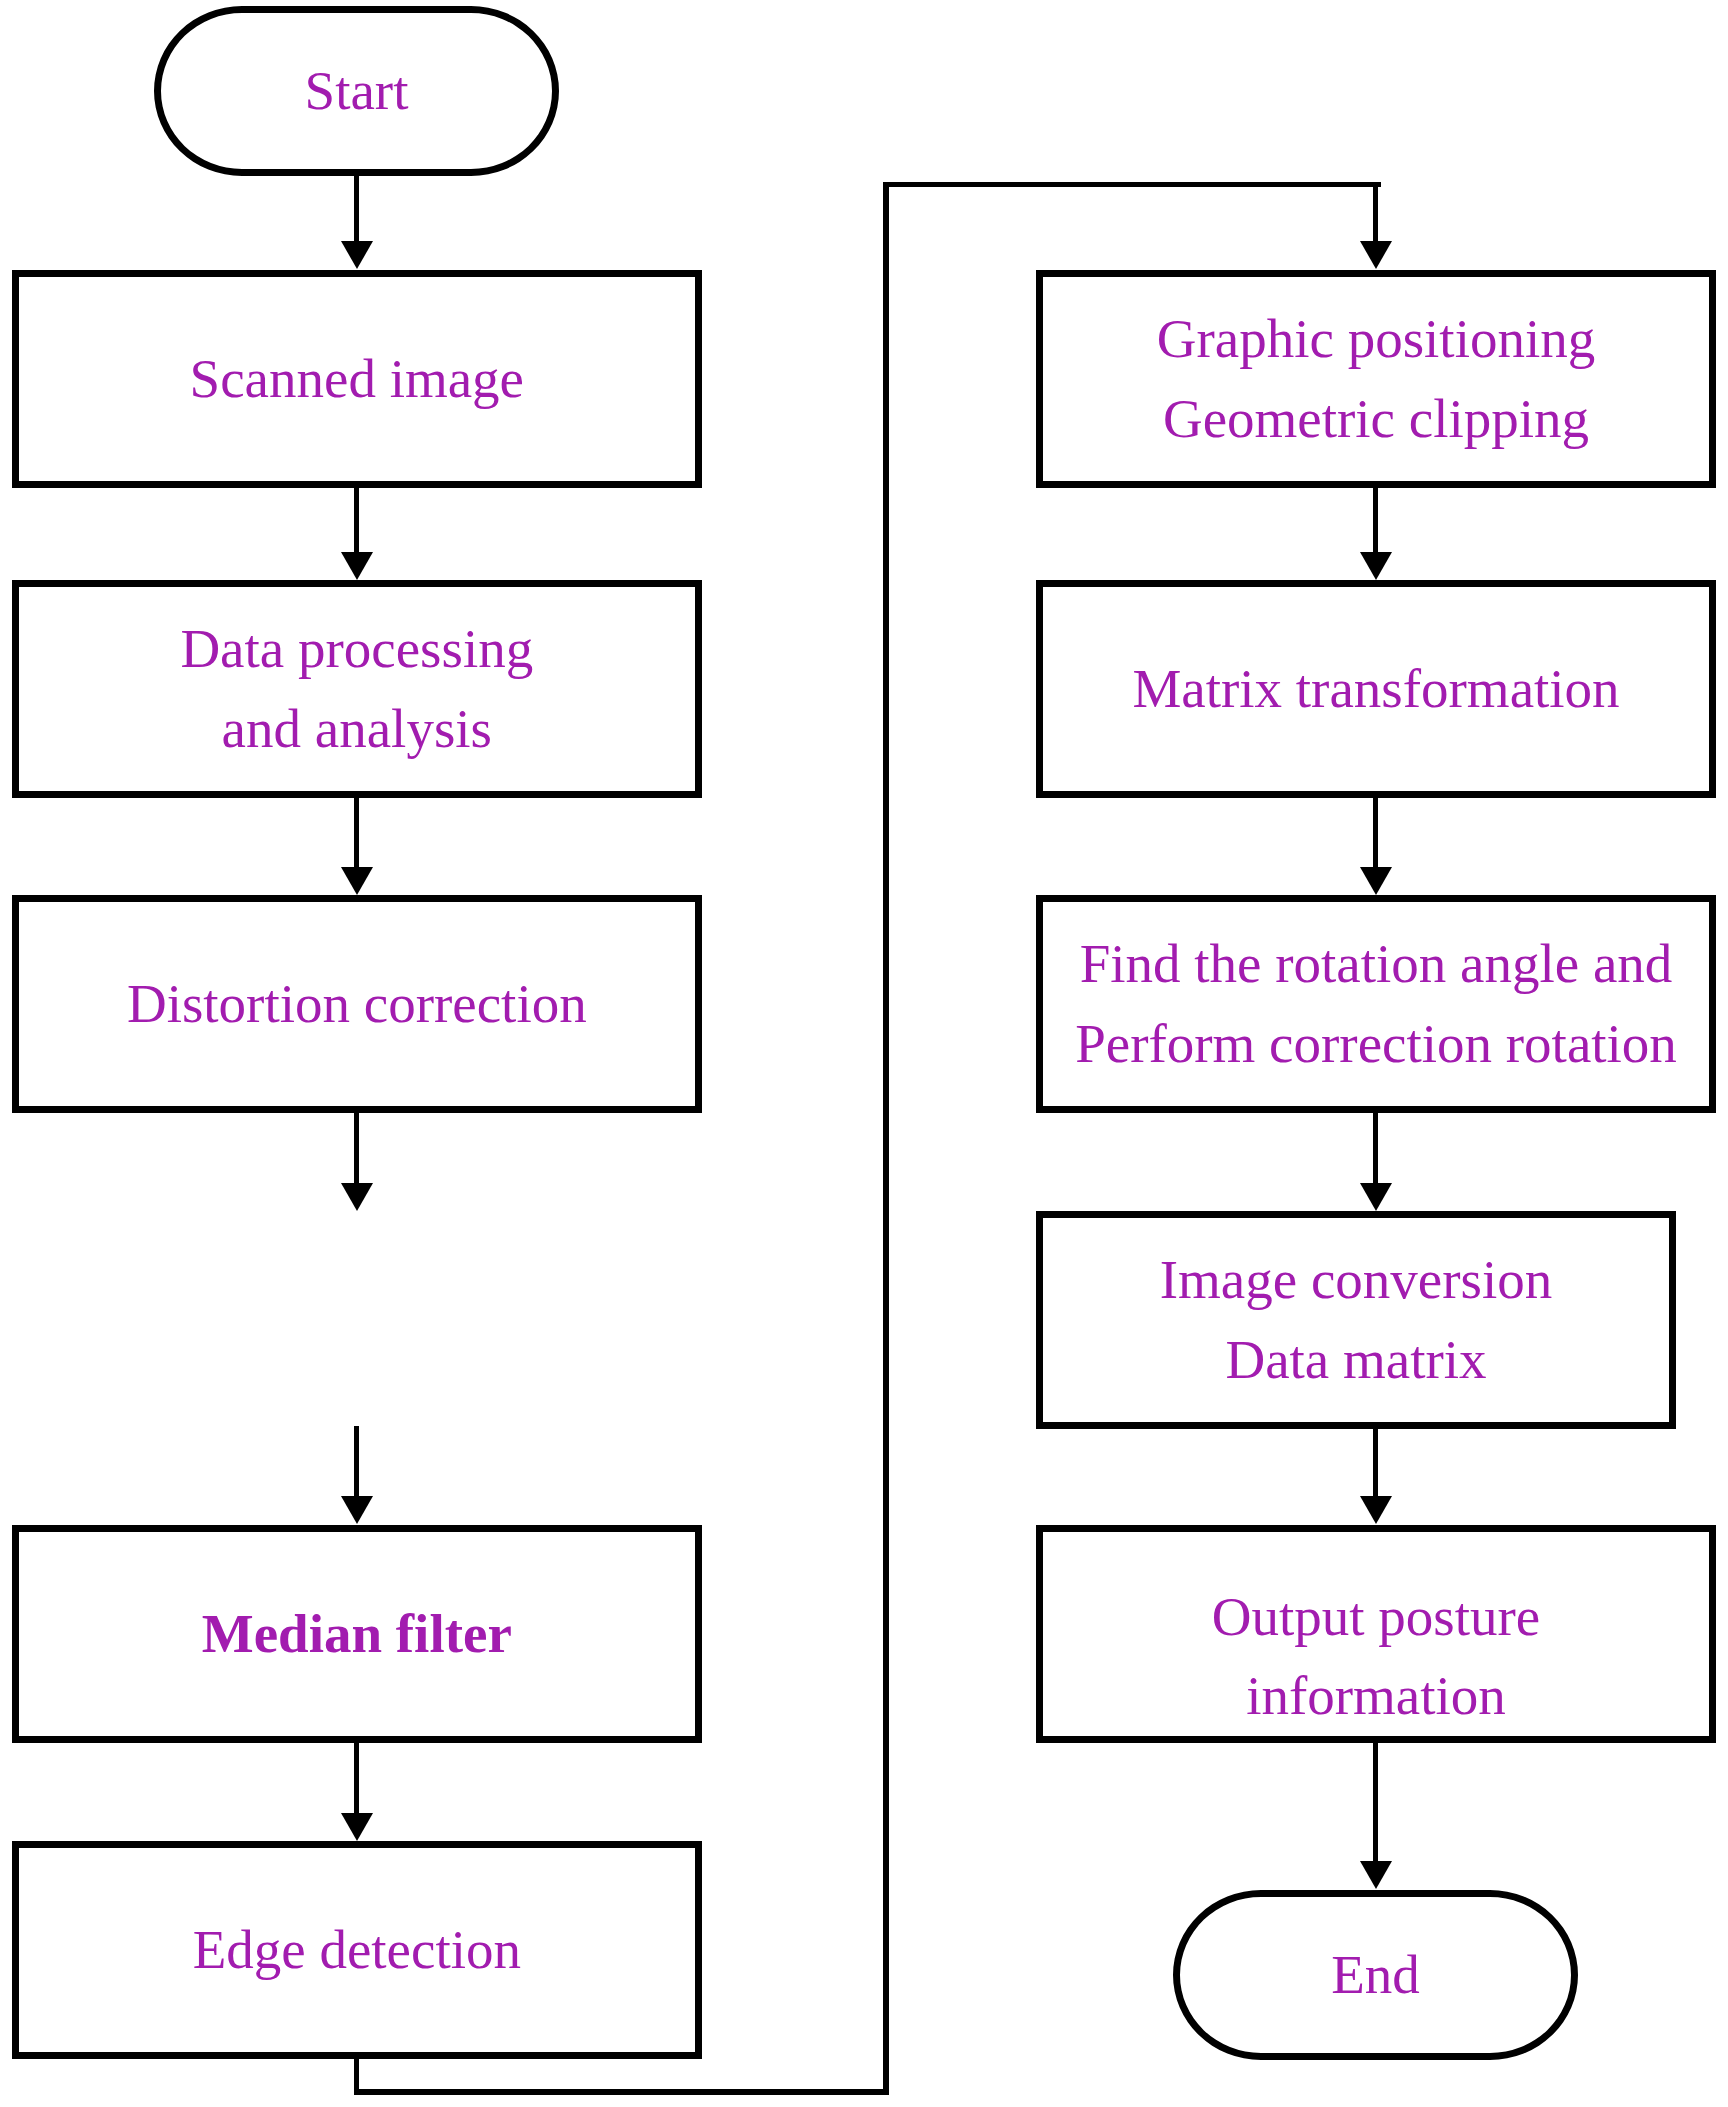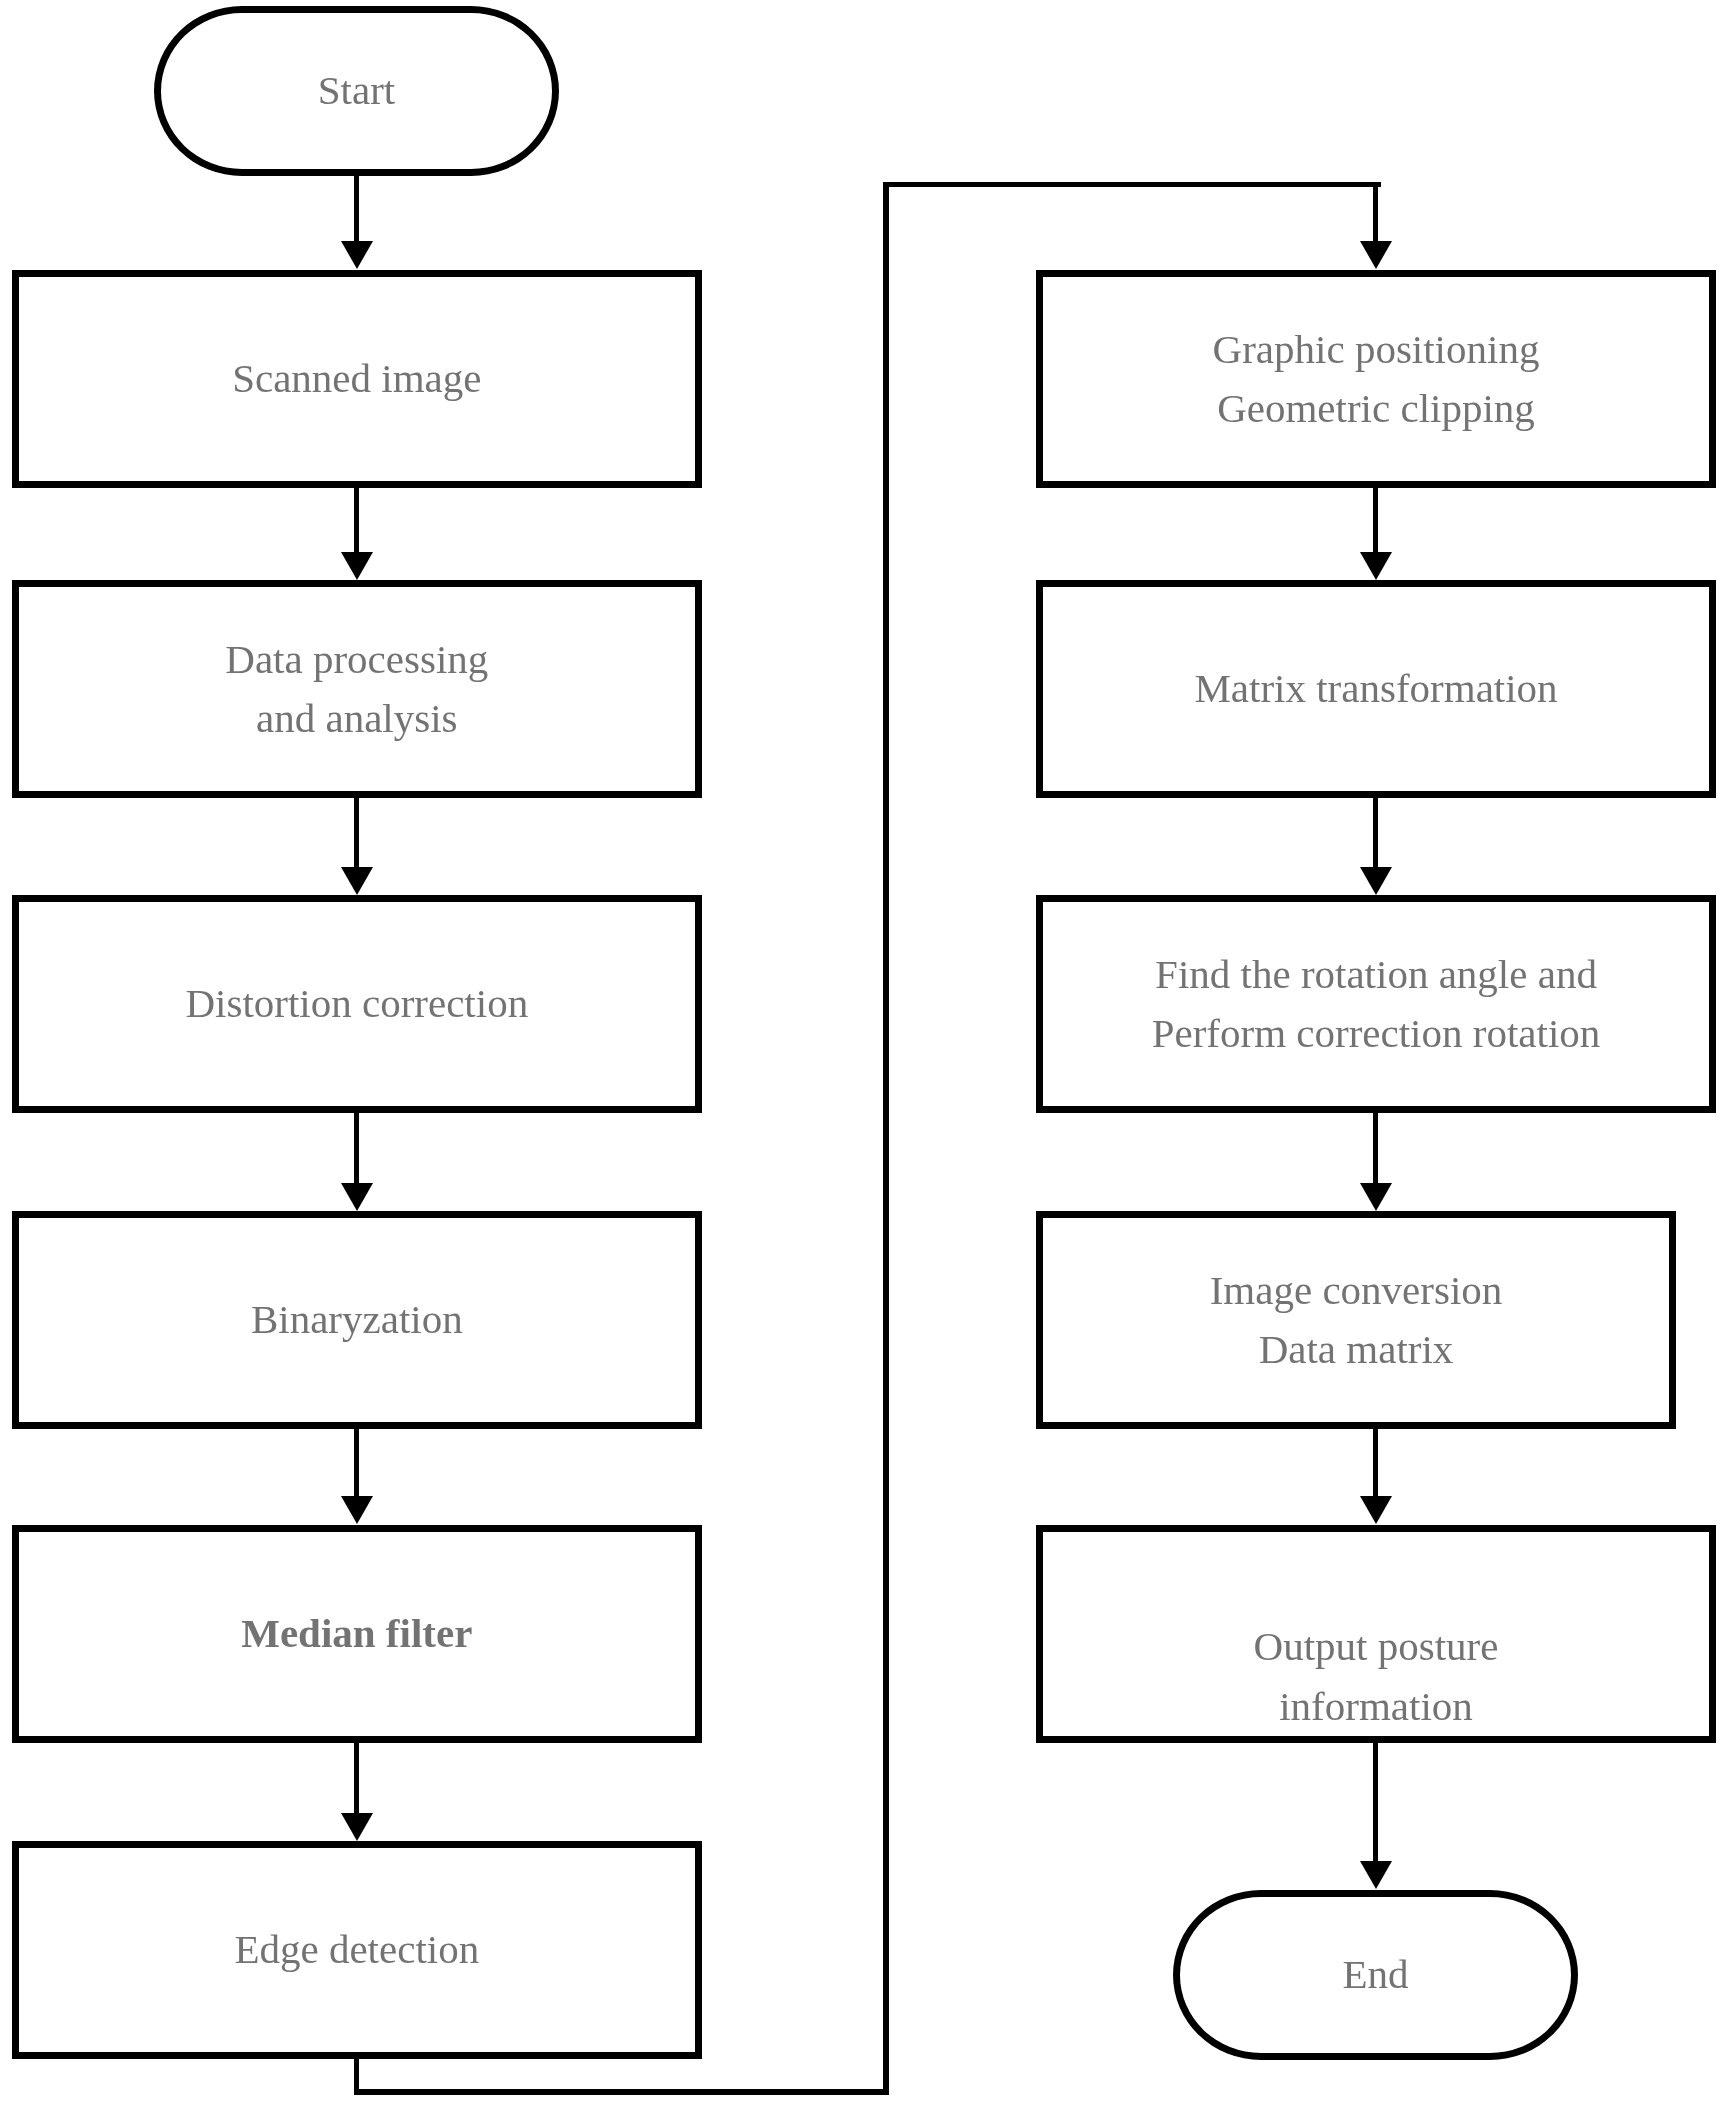--- a/index.html
+++ b/index.html
@@ -28,23 +28,23 @@
     display: flex;
     align-items: center;
     justify-content: center;
     text-align: center;
   }
   .terminator {
     border-radius: 88px / 85px;
   }
   .node-label {
     white-space: pre-line;
-    font-size: 41px;
+    font-size: 55px;
     line-height: 1.45;
-    color: #737373;
+    color: #a21caf;
     letter-spacing: 0px;
   }
   .arrow-shaft {
     position: absolute;
     width: 5.3px;
     background: #000000;
   }
   .arrow-head {
     position: absolute;
     width: 0;
@@ -73,23 +73,20 @@
 
   <div class="node" style="left:11.8px; top:580px; width:690px; height:218px;">
     <span class="node-label">Data processing
 and analysis</span>
   </div>
 
   <div class="node" style="left:11.8px; top:895px; width:690px; height:218px;">
     <span class="node-label">Distortion correction</span>
   </div>
 
-  <div class="node" style="left:11.8px; top:1211px; width:690px; height:218px;">
-    <span class="node-label">Binaryzation</span>
-  </div>
 
   <div class="node" style="left:11.8px; top:1525px; width:690px; height:218px;font-weight:bold;">
     <span class="node-label">Median filter</span>
   </div>
 
   <div class="node" style="left:11.8px; top:1841px; width:690px; height:218px;font-family:Liberation Serif, serif;">
     <span class="node-label">Edge detection</span>
   </div>
 
   <div class="node" style="left:1036px; top:270px; width:680px; height:218px;">

